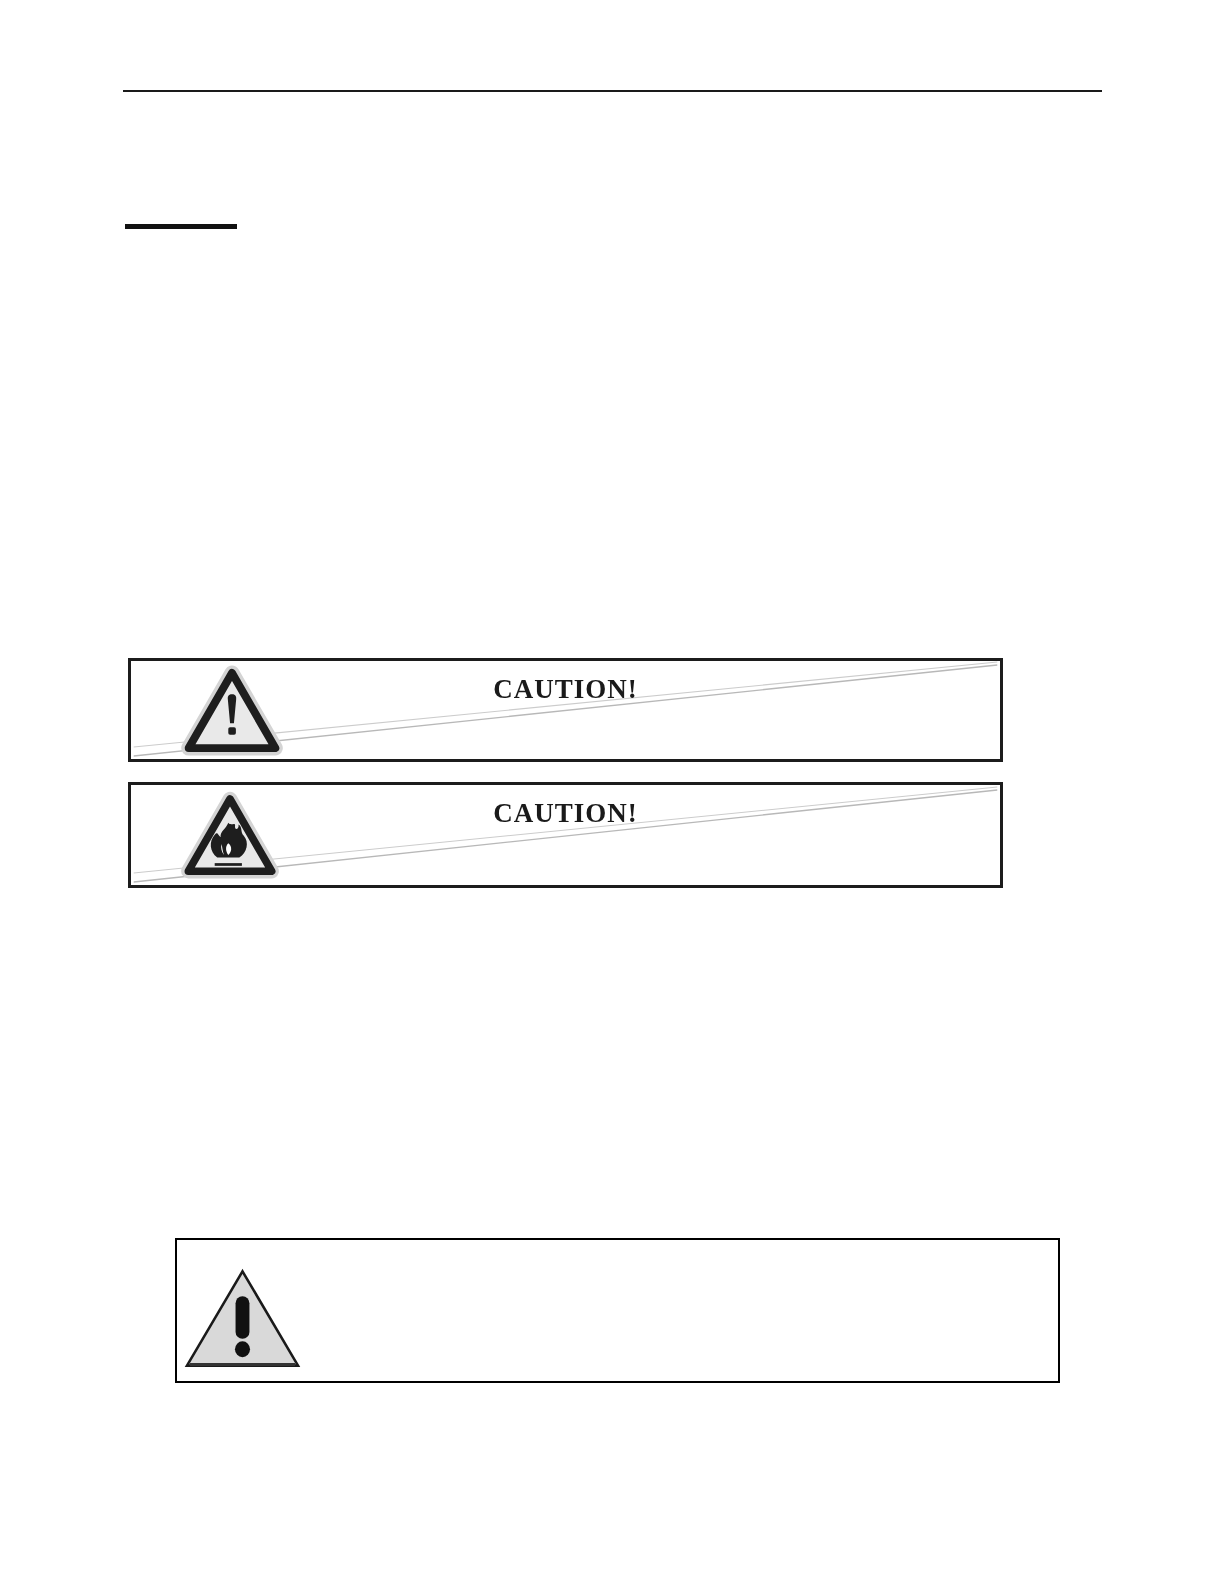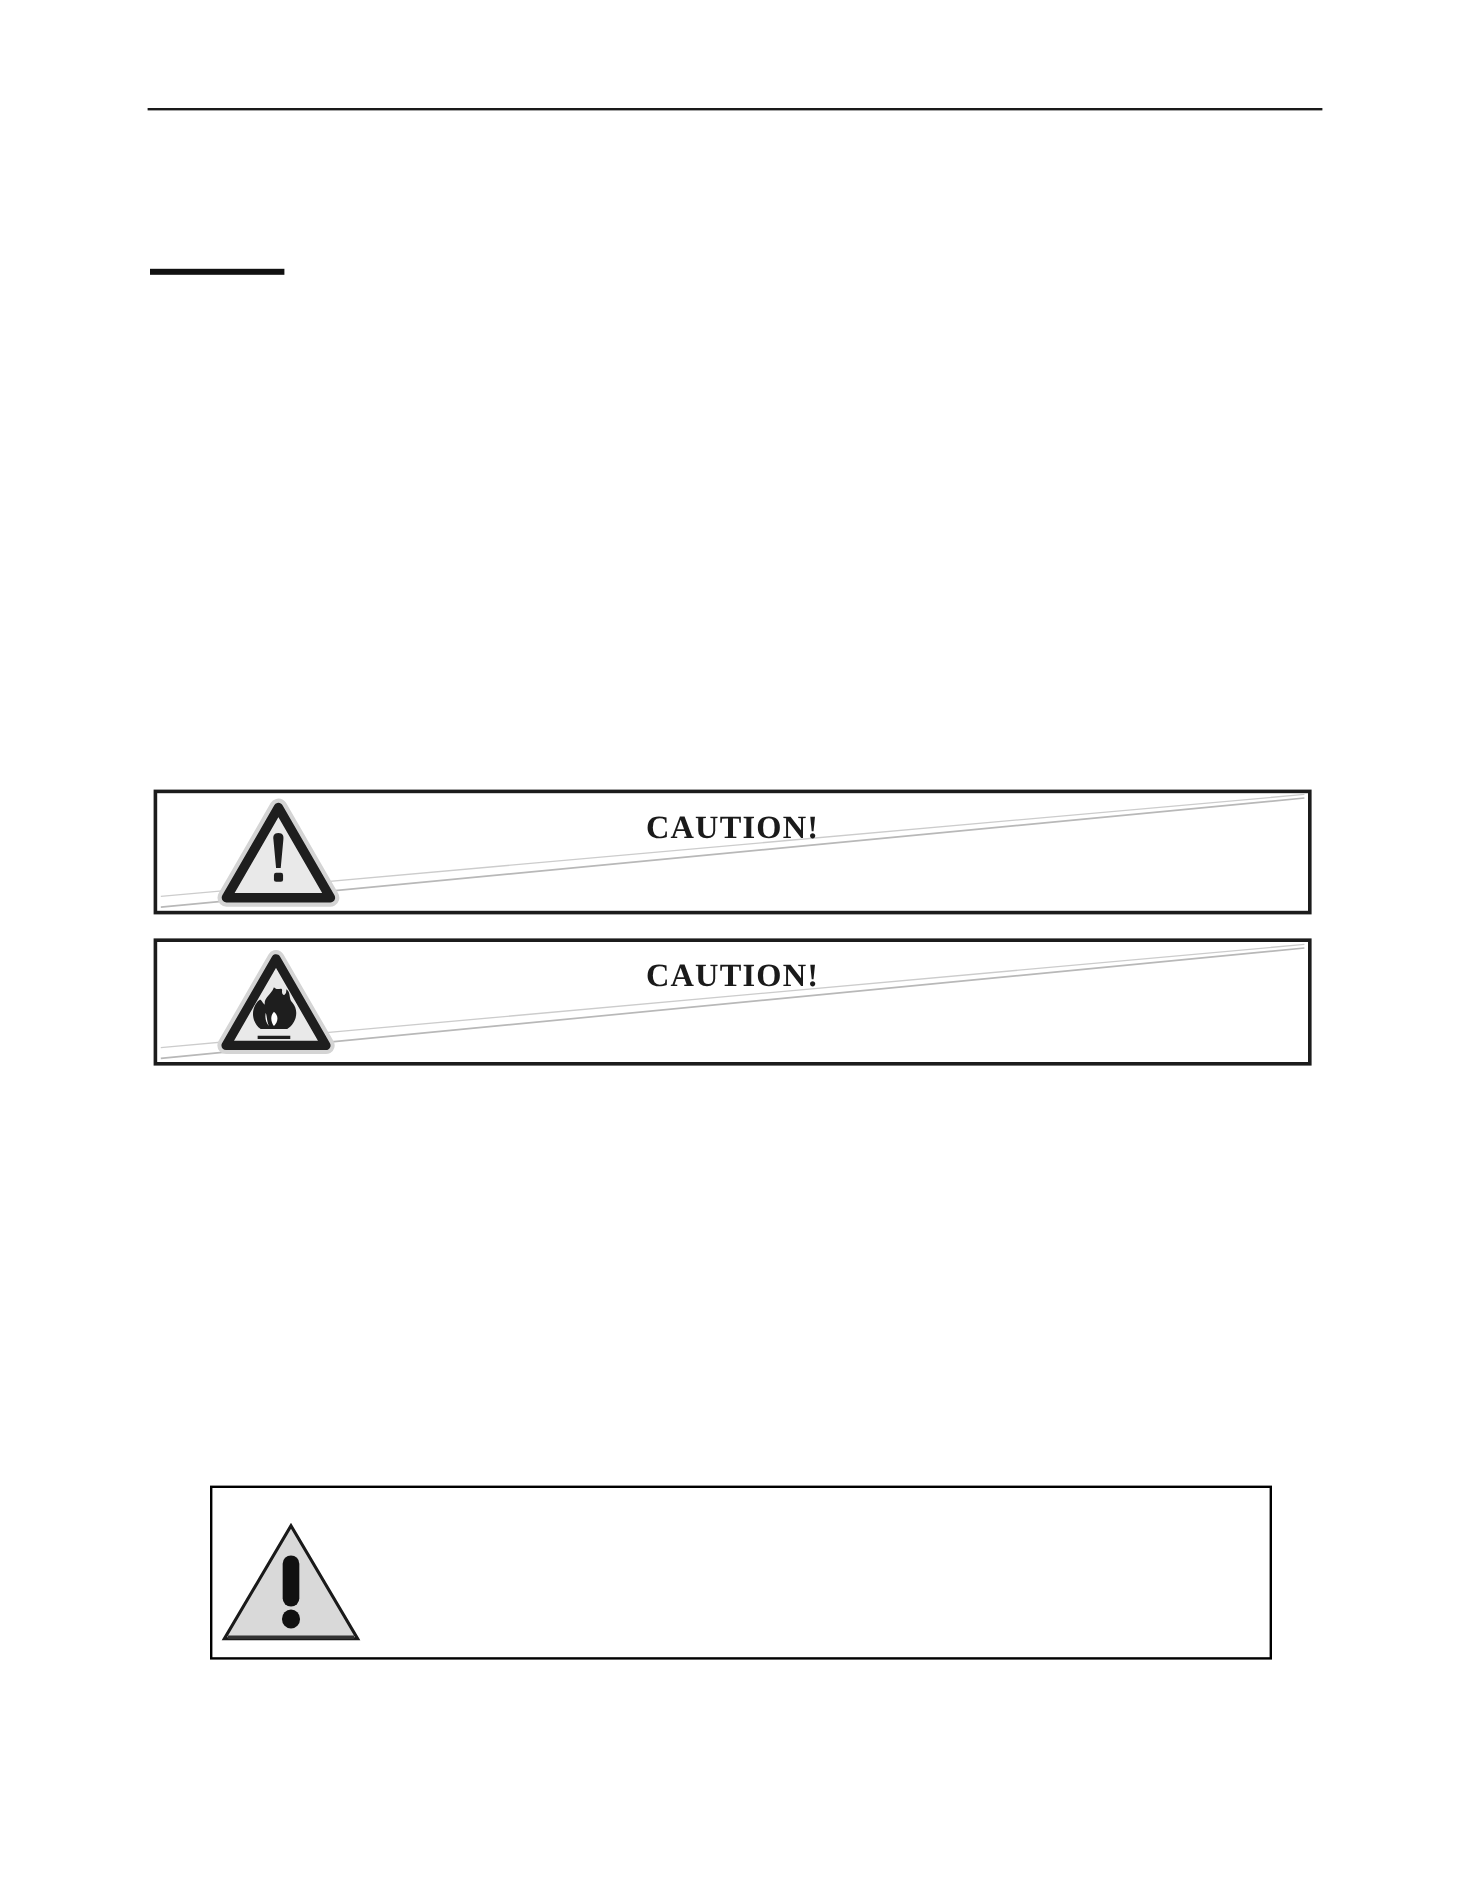--- a/index.html
+++ b/index.html
@@ -19,21 +19,21 @@
   }
 
   
   .heading-underline {
     left: 125px; top: 224px; width: 112px; height: 5px;
     background: #111111;
   }
 
   
   .caution-banner {
-    left: 128px; width: 965px;
+    left: 128px; width: 875px;
     border: 3px solid #1c1c1c;
     background: #ffffff;
     box-sizing: border-box;
   }
   .banner-1 { top: 658px; height: 104px; }
   .banner-2 { top: 782px; height: 106px; }
 
   .diag-lines {
     position: absolute; left: 0; top: 0; width: 100%; height: 100%;
     display: block;

